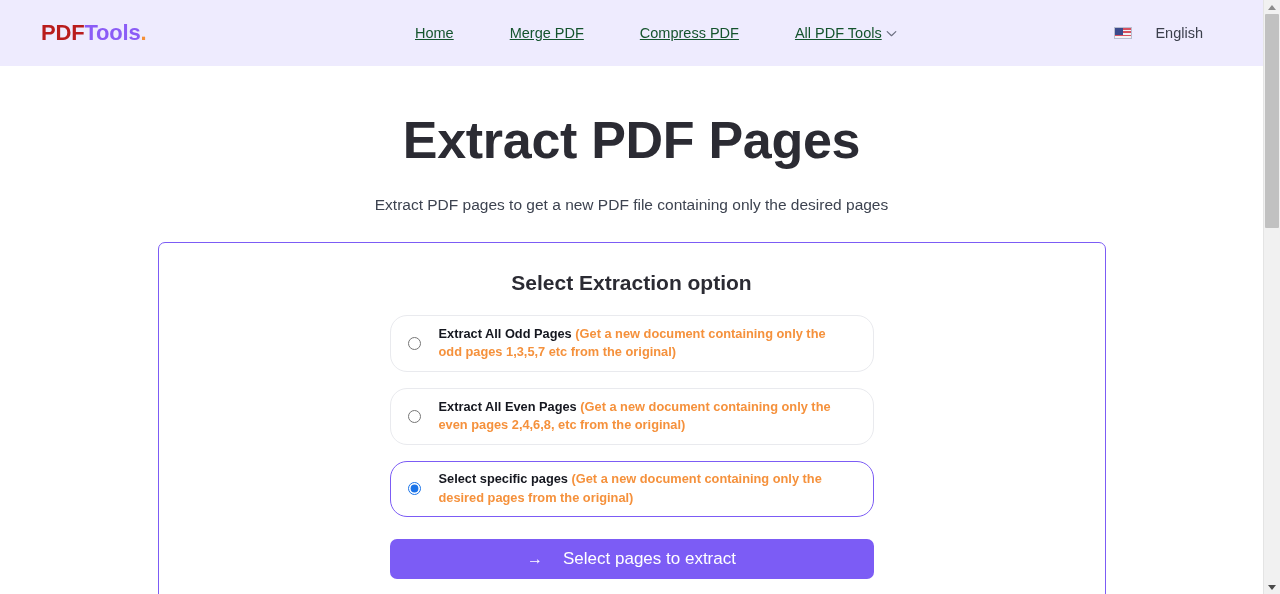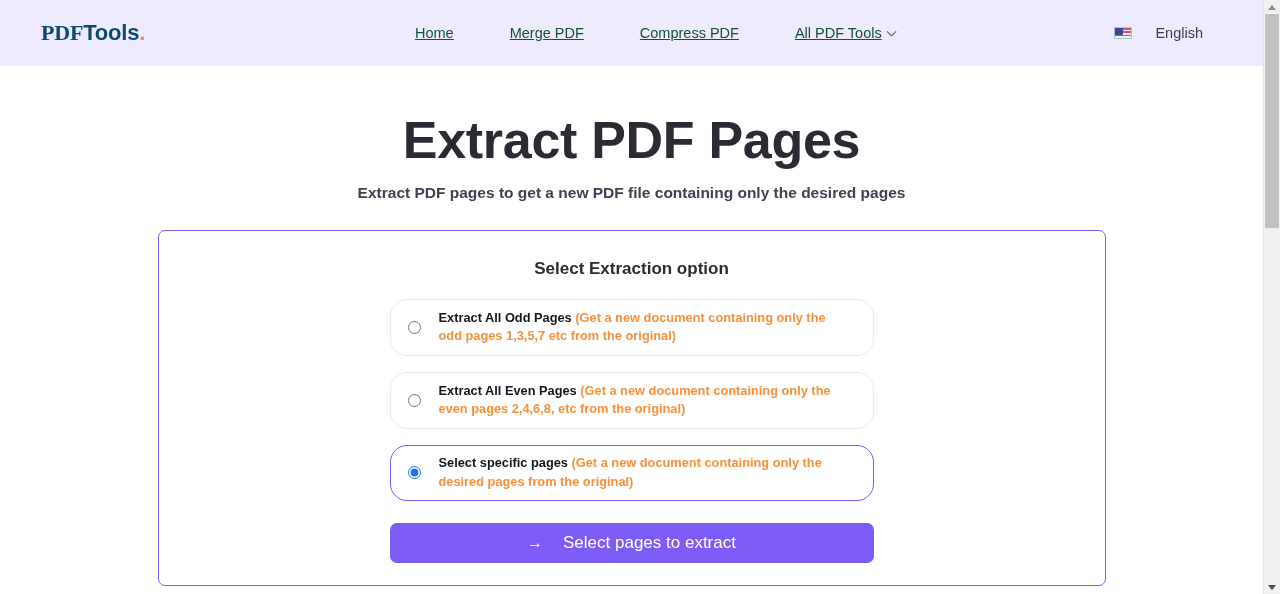--- a/index.html
+++ b/index.html
@@ -38,22 +38,22 @@
     position: absolute;
     left: 41px;
     top: 50%;
     transform: translateY(-50%);
     font-size: 22px;
     font-weight: bold;
     letter-spacing: -0.2px;
     white-space: nowrap;
     line-height: 1;
   }
-  .logo .pdf   { color: #0c4a6e; font-family: Liberation Serif, serif; }
-  .logo .tools { color: #0c4a6e; }
+  .logo .pdf   { color: #b91c1c; }
+  .logo .tools { color: #8b5cf6; }
   .logo .dot   { color: #f59038; }
 
   .main-nav {
     position: absolute;
     left: 415px;
     top: 50%;
     transform: translateY(-50%);
     display: flex;
     align-items: center;
   }
@@ -121,41 +121,41 @@
   .page-title {
     margin: 0;
     padding-top: 45px;
     font-size: 52px;
     font-weight: bold;
     color: #2b2b33;
     letter-spacing: -0.3px;
     line-height: 1.15;
   }
   .page-subtitle {
-    margin: 0;
+    margin: 12px;
     padding-top: 13px;
     font-size: 15.5px;
     color: #3d4350;
-    font-weight: bold;
+    font-weight: normal;
   }
 
   
   .panel {
     width: 948px;
     margin: 28px auto 0;
     border: 1.6px solid #7c5cf5;
     border-radius: 7px;
     box-sizing: border-box;
     background: #ffffff;
     padding: 18px 0 22px;
   }
   .panel-title {
     margin: 0;
     text-align: center;
-    font-size: 17px;
+    font-size: 21px;
     font-weight: bold;
     color: #2b2b33;
     padding: 10px 0 8px;
   }
 
   
   .options {
     width: 484px;
     margin: 0 auto;
     padding-top: 12px;

